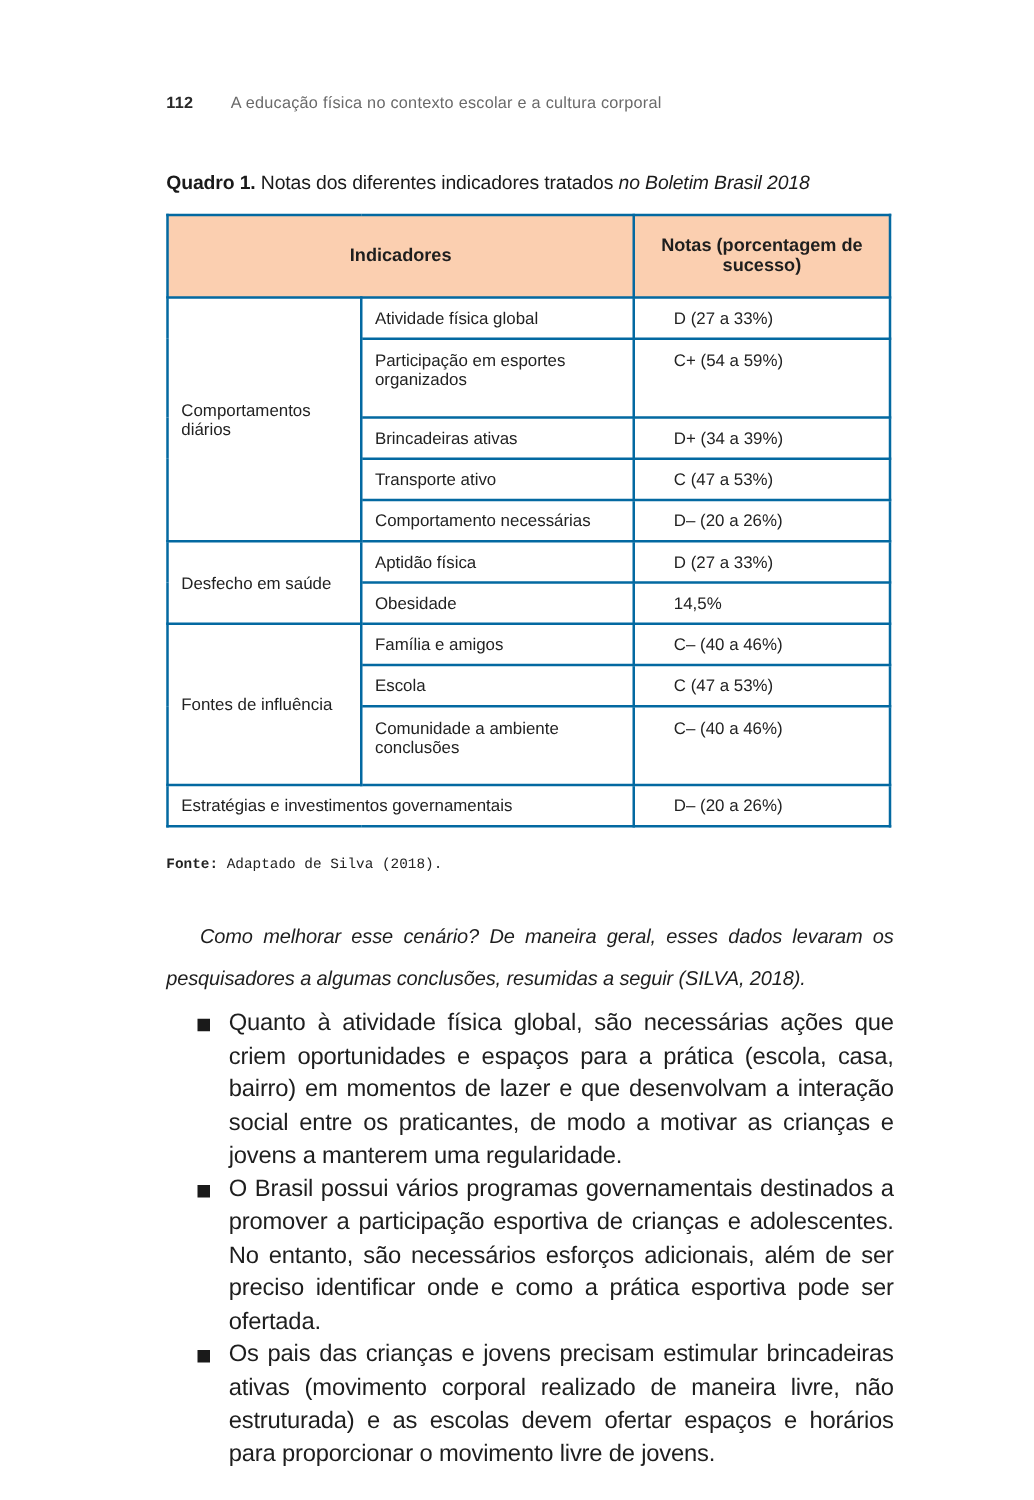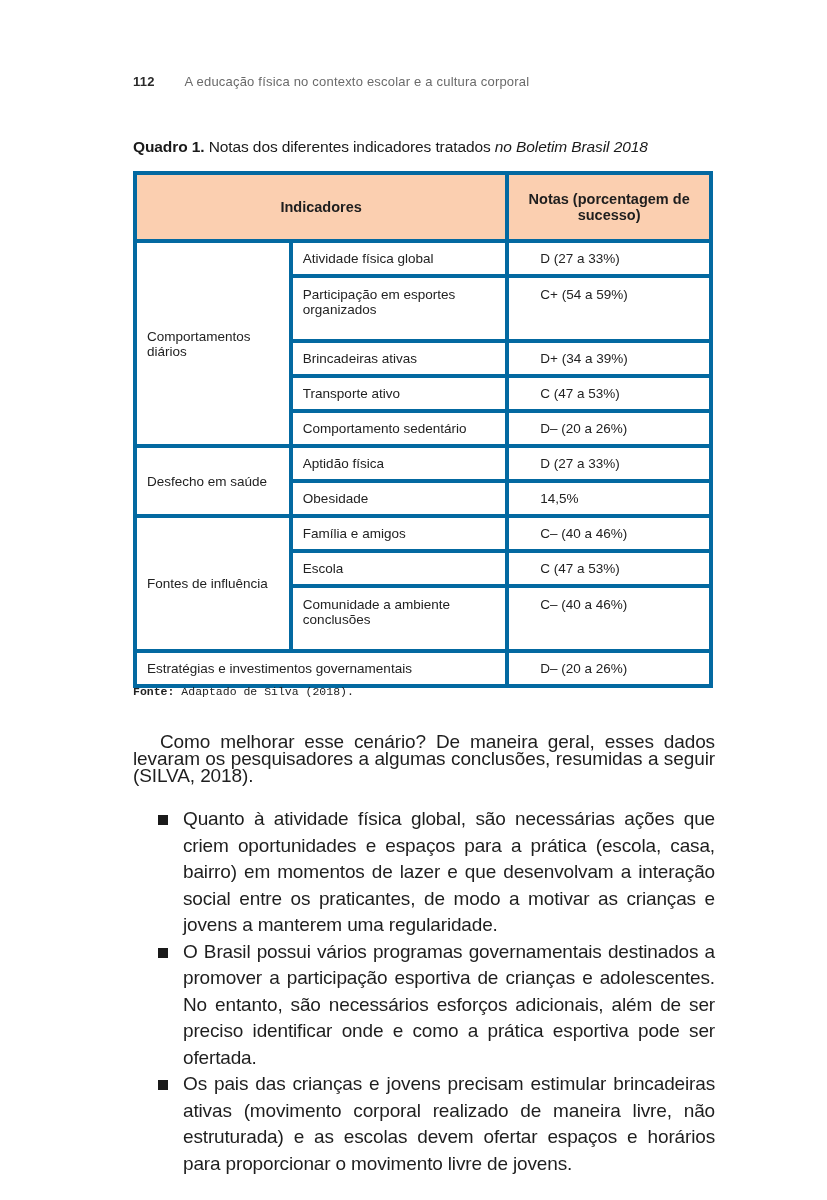--- a/index.html
+++ b/index.html
@@ -7,32 +7,32 @@
          font-family: "DejaVu Sans Condensed", "DejaVu Sans", sans-serif; color: #1e1e1e; }
   .header-line { position: absolute; left: 133px; top: 74px; font-size: 13px; color: #6a6a6a;
                  font-family: "Liberation Sans", sans-serif; letter-spacing: 0.2px; }
   .header-line .pagenum { color: #2a2a2a; font-weight: bold; margin-right: 30px; }
   .caption { position: absolute; left: 133px; top: 138px; font-size: 15.5px;
              font-family: "Liberation Sans", sans-serif; color: #1a1a1a; white-space: nowrap; letter-spacing: -0.1px; }
   .caption b { font-weight: bold; }
   .caption i { font-style: italic; }
   table.quadro { position: absolute; left: 133px; top: 171px; width: 580px; border-collapse: collapse;
                  font-family: "Liberation Sans", sans-serif; font-size: 13.5px; color: #222; }
-  table.quadro td, table.quadro th { border: 4px solid #0369a1; padding: 0 10px; vertical-align: middle; margin-left: 25px; }
+  table.quadro td, table.quadro th { border: 2px solid #0369a1; padding: 0 10px; vertical-align: middle; margin-left: 25px; }
   table.quadro th { background: #fbcfb0; font-weight: bold; font-size: 14.5px; color: #1e1e1e; height: 64px; }
   table.quadro td.grp { font-weight: normal; width: 135px; }
   table.quadro td.ind { width: 203px; }
   table.quadro td.nota { width: 168px; padding-left: 31px; }
   table.quadro td.top { vertical-align: top; padding-top: 9px; }
   tr.r1 td { height: 31px; }
   tr.r2 td { height: 52px; }
   .fonte { position: absolute; left: 133px; top: 685px; font-size: 11.5px; font-family: Liberation Mono, monospace; color: #222; }
   .fonte b { font-weight: bold; }
-  .para { position: absolute; left: 133px; top: 733px; width: 582px; font-size: 19px; line-height: 17px;
-          font-family: "Liberation Sans", sans-serif; color: #1e1e1e; text-indent: 27px; text-align: justify; letter-spacing: -0.1px; }
+  .para { position: absolute; left: 133px; top: 733px; width: 582px; font-size: 16px; line-height: 34px;
+          font-family: "Liberation Sans", sans-serif; color: #1e1e1e; text-indent: 27px; text-align: justify; letter-spacing: -0.1px; font-style: italic; }
   ul.bullets { position: absolute; left: 133px; top: 806px; width: 582px; margin: 0; padding: 0; list-style: none;
                font-family: "Liberation Sans", sans-serif; font-size: 19px; line-height: 26.5px; color: #1e1e1e; }
   ul.bullets li { position: relative; padding-left: 50px; text-align: justify; letter-spacing: -0.15px; }
   ul.bullets li .sq { position: absolute; left: 25px; top: 9px; width: 10px; height: 10px; background: #1a1a1a; }
 </style>
 </head>
 <body>
 
 <div class="header-line">
   <span class="pagenum">112</span><span>A educação física no contexto escolar e a cultura corporal</span>
@@ -61,21 +61,21 @@
     </tr>
     <tr class="r1">
       <td class="ind">Brincadeiras ativas</td>
       <td class="nota">D+ (34 a 39%)</td>
     </tr>
     <tr class="r1">
       <td class="ind">Transporte ativo</td>
       <td class="nota">C (47 a 53%)</td>
     </tr>
     <tr class="r1">
-      <td class="ind">Comportamento sedentário</td>
+      <td class="ind">Comportamento necessárias</td>
       <td class="nota">D– (20 a 26%)</td>
     </tr>
 
     <tr class="r1">
       <td class="grp" rowspan="2">Desfecho em saúde</td>
       <td class="ind">Aptidão física</td>
       <td class="nota">D (27 a 33%)</td>
     </tr>
     <tr class="r1">
       <td class="ind">Obesidade</td>

